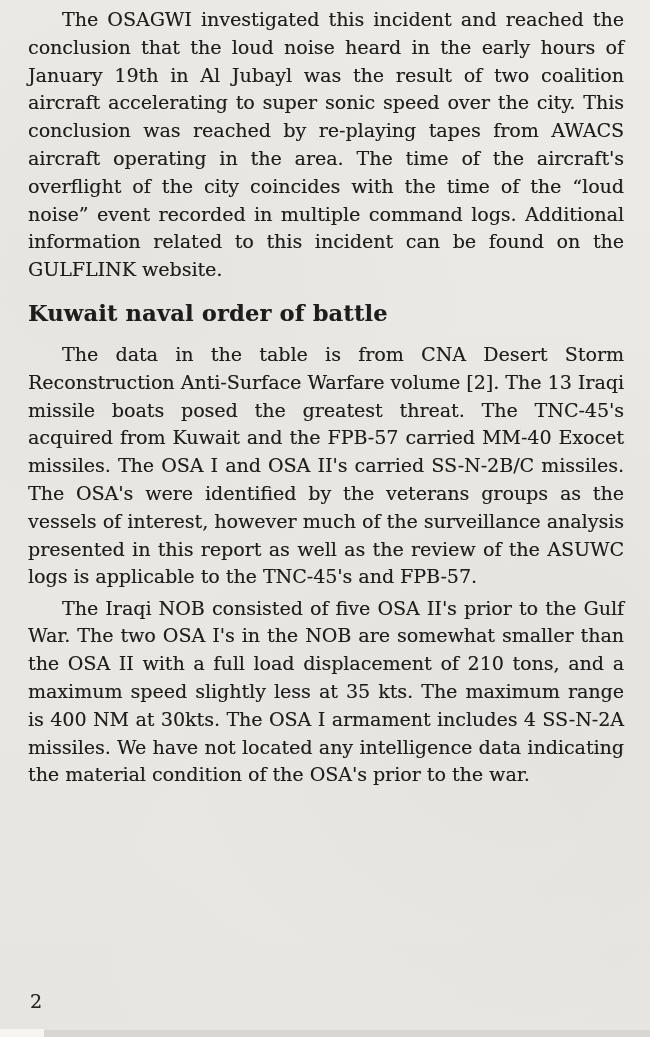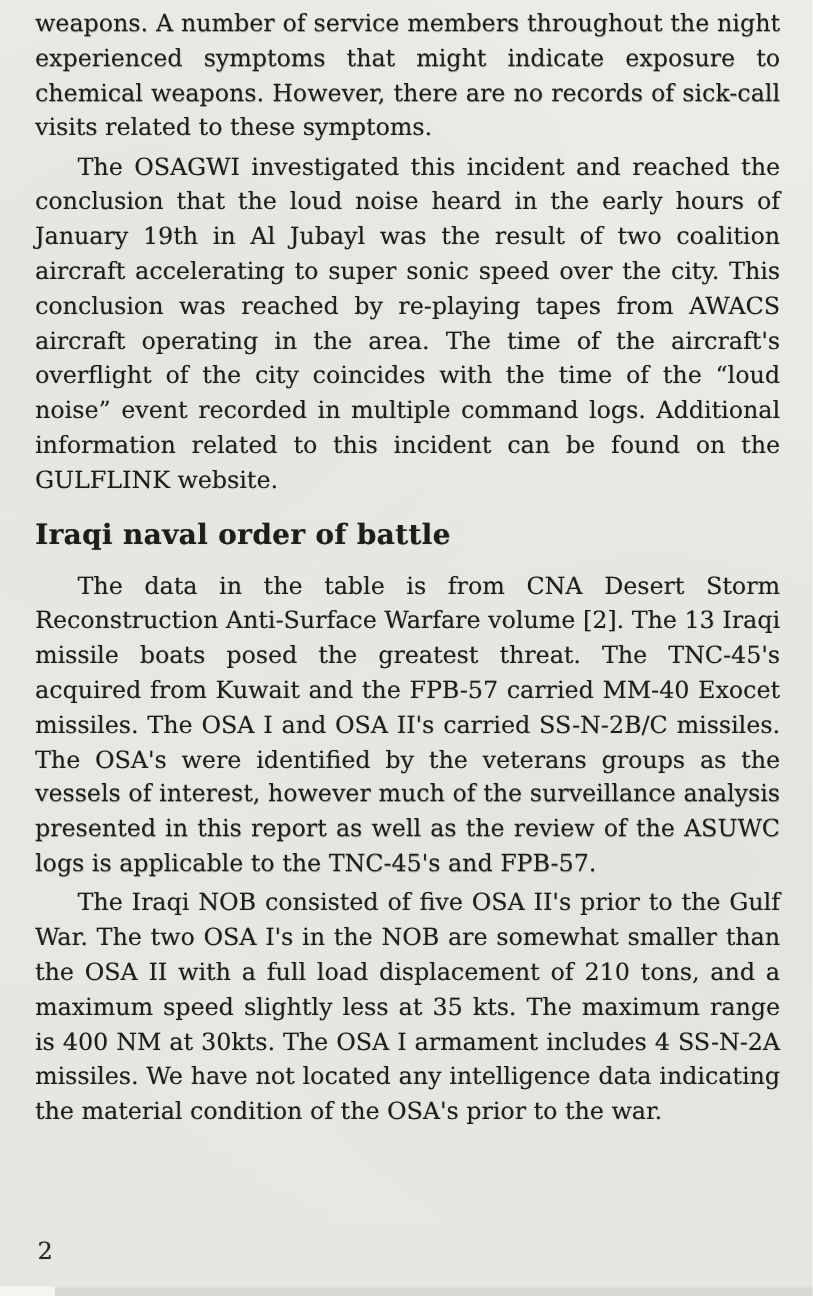--- a/index.html
+++ b/index.html
@@ -81,23 +81,22 @@
     width: 44px;
     height: 8px;
     background: #f6f5f2;
   }
 </style>
 </head>
 <body>
 
 <div class="page">
   <div class="content">
-    <p class="para no-indent">weapons. A number of service members throughout the night experienced symptoms that might indicate exposure to chemical weapons. However, there are no records of sick-call visits related to these symptoms.</p>
     <p class="para">The OSAGWI investigated this incident and reached the conclusion that the loud noise heard in the early hours of January 19th in Al Jubayl was the result of two coalition aircraft accelerating to super sonic speed over the city. This conclusion was reached by re-playing tapes from AWACS aircraft operating in the area. The time of the aircraft's overflight of the city coincides with the time of the “loud noise” event recorded in multiple command logs. Additional information related to this incident can be found on the GULFLINK website.</p>
-    <h2 class="section-heading">Iraqi naval order of battle</h2>
+    <h2 class="section-heading">Kuwait naval order of battle</h2>
     <p class="para">The data in the table is from CNA Desert Storm Reconstruction Anti-Surface Warfare volume [2]. The 13 Iraqi missile boats posed the greatest threat. The TNC-45's acquired from Kuwait and the FPB-57 carried MM-40 Exocet missiles. The OSA I and OSA II's carried SS-N-2B/C missiles. The OSA's were identified by the veterans groups as the vessels of interest, however much of the surveillance analysis presented in this report as well as the review of the ASUWC logs is applicable to the TNC-45's and FPB-57.</p>
     <p class="para">The Iraqi NOB consisted of five OSA II's prior to the Gulf War. The two OSA I's in the NOB are somewhat smaller than the OSA II with a full load displacement of 210 tons, and a maximum speed slightly less at 35 kts. The maximum range is 400 NM at 30kts. The OSA I armament includes 4 SS-N-2A missiles. We have not located any intelligence data indicating the material condition of the OSA's prior to the war.</p>
   </div>
 
   <div class="page-number">2</div>
 
   <div class="scan-bottom-strip"></div>
   <div class="scan-bottom-patch"></div>
 </div>
 

